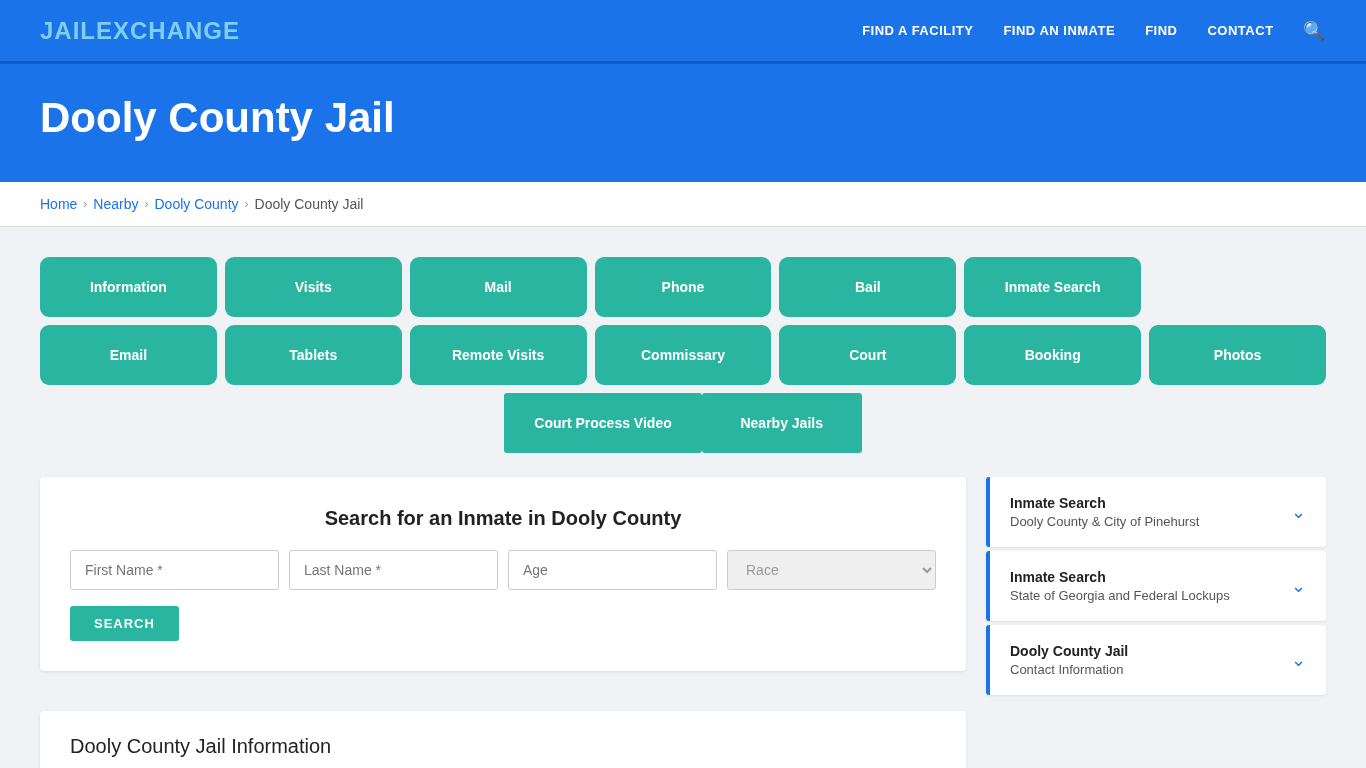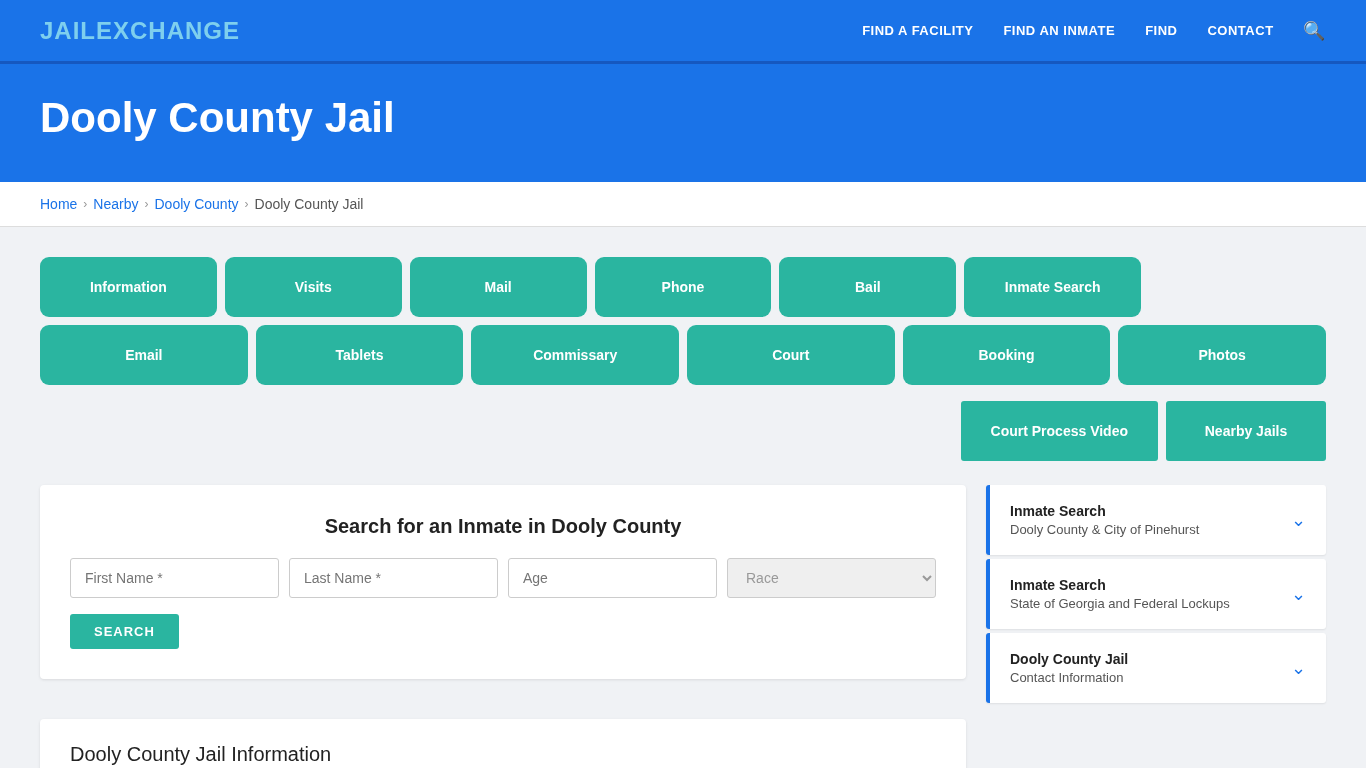--- a/index.html
+++ b/index.html
@@ -83,28 +83,27 @@
 
     
     .buttons-grid {
       display: grid;
       grid-template-columns: repeat(7, 1fr);
       gap: 8px;
       margin-bottom: 8px;
     }
     .buttons-row2 {
       display: grid;
-      grid-template-columns: repeat(6, 1fr);
+      grid-template-columns: repeat(7, 1fr);
       gap: 8px;
-      margin-bottom: 16px;
+      margin-bottom: 8px;
     }
     .buttons-row3 {
       display: flex;
-      justify-content: flex-end;
-      gap: 8px;
+      justify-content: center;
       margin-bottom: 24px;
     }
     .jail-btn {
       background: #2ab5a0;
       color: white;
       border: none;
       padding: 22px 10px;
       font-size: 14px;
       font-weight: 600;
       cursor: pointer;
@@ -261,20 +260,21 @@
     <button class="jail-btn">Visits</button>
     <button class="jail-btn">Mail</button>
     <button class="jail-btn">Phone</button>
     <button class="jail-btn">Bail</button>
     <button class="jail-btn">Inmate Search</button>
   </div>
 
   <div class="buttons-row2">
     <button class="jail-btn">Email</button>
     <button class="jail-btn">Tablets</button>
+    <button class="jail-btn">Remote Visits</button>
     <button class="jail-btn">Commissary</button>
     <button class="jail-btn">Court</button>
     <button class="jail-btn">Booking</button>
     <button class="jail-btn">Photos</button>
   </div>
 
   <div class="buttons-row3">
     <button class="jail-btn-wide">Court Process Video</button>
     <button class="jail-btn-wide">Nearby Jails</button>
   </div>

